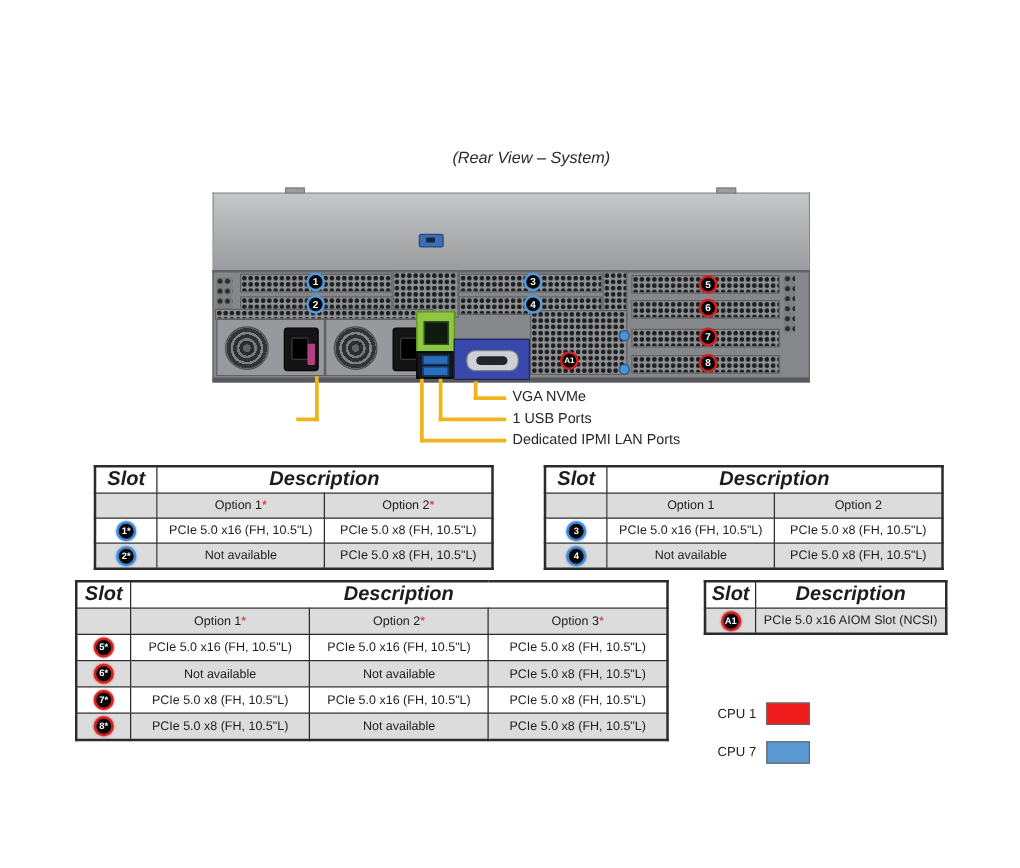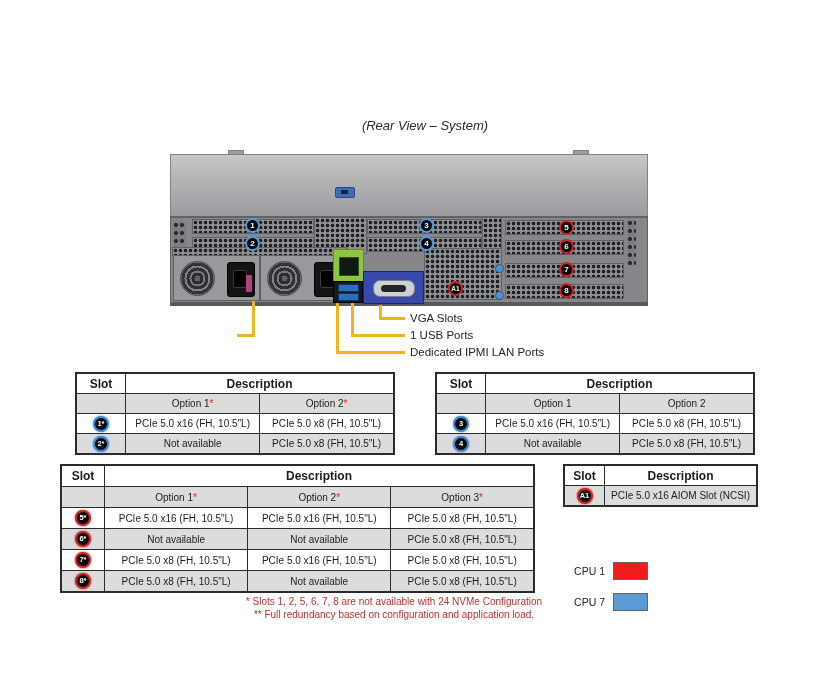--- a/index.html
+++ b/index.html
@@ -63,21 +63,21 @@
   .lbl{position:absolute;font-size:11.5px;color:#262626;white-space:nowrap;}
   .lbl .red{color:#d12b2b;}
   .psu-label{line-height:15px;}
 
   
   .tbl{position:absolute;}
   .tbl table{border-collapse:collapse;table-layout:fixed;border:2px solid #2b2b2b;
              font-family:"Liberation Sans",sans-serif;}
   .tbl th,.tbl td{border:1px solid #2b2b2b;text-align:center;vertical-align:middle;
              font-size:10px;padding:1px 1px;height:17px;background:#fff;overflow:hidden;white-space:nowrap;}
-  .tbl thead tr.hdr th{font-weight:bold;font-size:12px;}
+  .tbl thead tr.hdr th{font-weight:bold;font-size:16px;font-style:italic;}
   .tbl tr.opt-row th{background:#dcdcdc;font-weight:normal;}
   .tbl tr.shaded td{background:#dcdcdc;}
   .tbl .red-star{color:#e02020;}
   #t1 table,#t2 table{width:320px;}
   #t1 .col-slot,#t2 .col-slot{width:46px;}
   #t3 table{width:475px;}
   #t3 .col-slot{width:40px;}
   #t3 th,#t3 td{height:18px;}
   #t4 table{width:195px;}
   #t4 .col-slot{width:37px;}
@@ -168,21 +168,21 @@
 
   <div class="yline" style="left:252px;top:301px;width:3px;height:36px;"></div>
   <div class="yline" style="left:237px;top:334px;width:18px;height:3px;"></div>
   <div class="yline" style="left:336px;top:303px;width:3px;height:51px;"></div>
   <div class="yline" style="left:336px;top:351px;width:69px;height:3px;"></div>
   <div class="yline" style="left:351px;top:303px;width:3px;height:34px;"></div>
   <div class="yline" style="left:351px;top:334px;width:54px;height:3px;"></div>
   <div class="yline" style="left:379px;top:305px;width:3px;height:15px;"></div>
   <div class="yline" style="left:379px;top:317px;width:26px;height:3px;"></div>
 
-  <div class="lbl" style="left:410px;top:312px;">VGA Slots</div>
+  <div class="lbl" style="left:410px;top:312px;">VGA NVMe</div>
   <div class="lbl" style="left:410px;top:329px;">1 USB Ports</div>
   <div class="lbl" style="left:410px;top:346px;">Dedicated IPMI LAN Ports</div>
 
   <div id="t1" class="tbl" style="left:75px;top:372px;">
       <table>
         <thead>
           <tr class="hdr">
             <th class="col-slot">Slot</th>
             <th colspan="2">Description</th>
           </tr>
@@ -296,18 +296,14 @@
     <div class="legend-row">
       <span class="ltext">CPU 1</span>
       <span class="swatch" style="background: rgb(238, 28, 28);"></span>
     </div>
     <div class="legend-row">
       <span class="ltext">CPU 7</span>
       <span class="swatch" style="background: rgb(91, 155, 213);"></span>
     </div>
   </div>
 
-  <div class="footnotes">
-    <div>* Slots 1, 2, 5, 6, 7, 8 are not available with 24 NVMe Configuration</div>
-    <div>** Full redundancy based on configuration and application load.</div>
-  </div>
 
 </div>
 
 </body></html>

